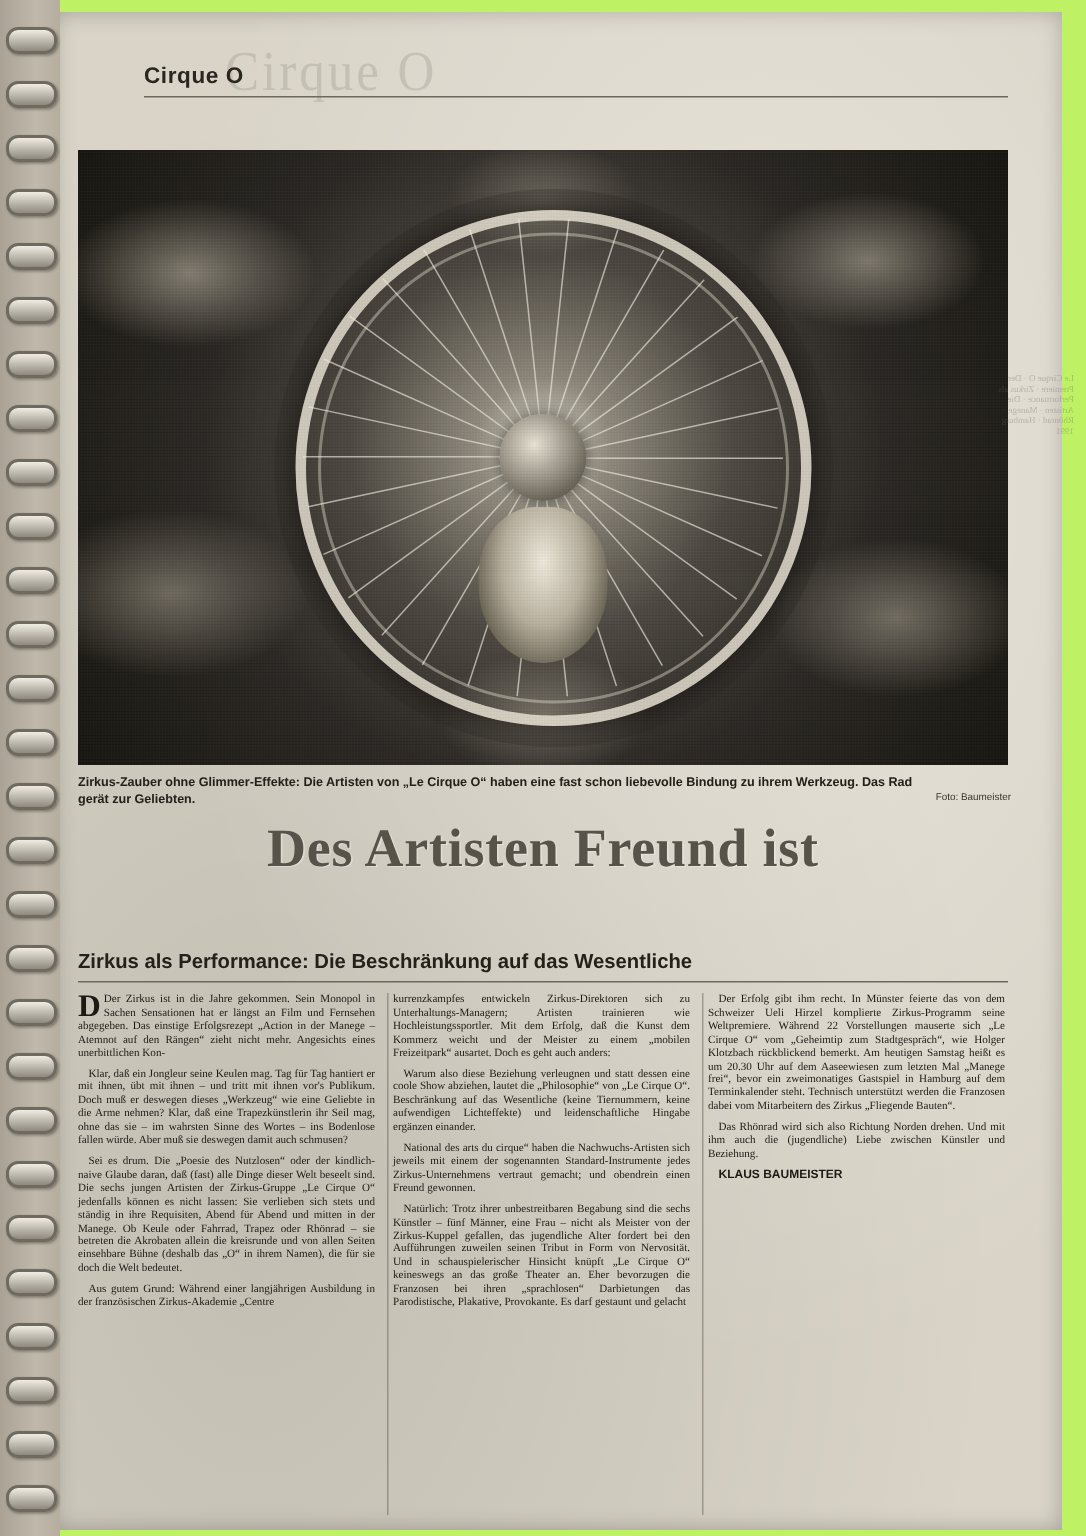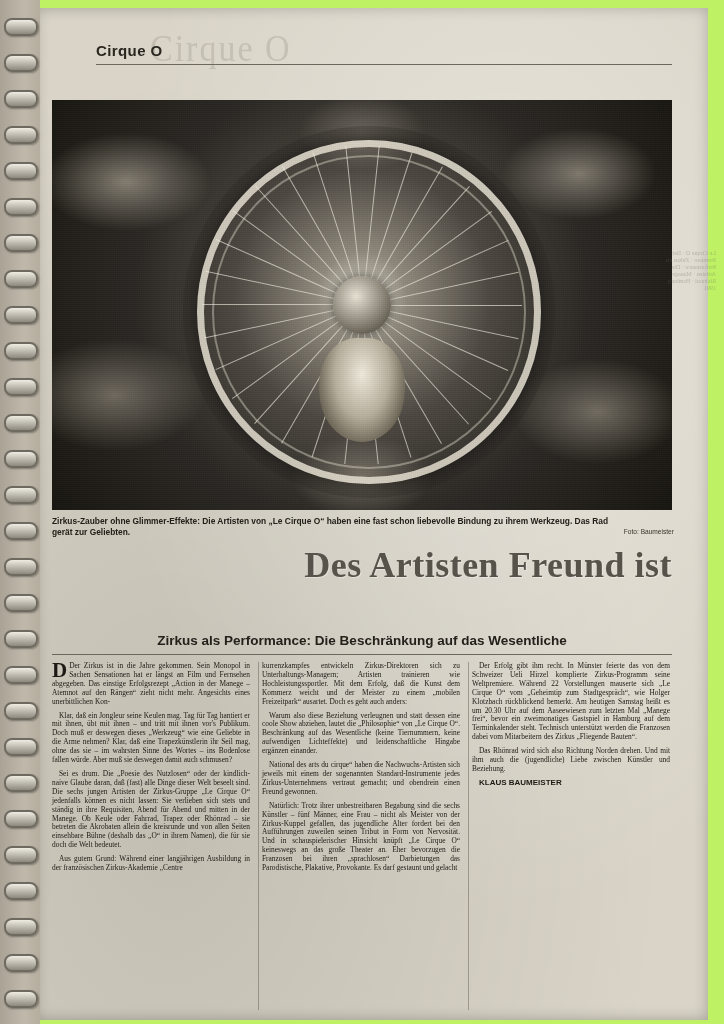--- a/index.html
+++ b/index.html
@@ -197,36 +197,36 @@
     font-family: "Liberation Sans", sans-serif;
     font-size: 6.6px;
     color: #3a352c;
   }
   
   .headline {
     position: absolute;
     left: 52px;
     top: 548px;
     width: 620px;
-    text-align: right;
+    text-align: center;
     font-family: "Liberation Serif", serif;
     font-weight: bold;
     font-size: 36px;
     line-height: 34px;
     color: #57524a;
     text-shadow: 1px 1px 0 rgba(255,255,255,0.35);
     letter-spacing: 0.5px;
   }
   .headline .l2 { display: block; }
   .subhead {
     position: absolute;
     left: 52px;
     top: 633px;
     width: 620px;
-    text-align: center;
+    text-align: left;
     font-family: "Liberation Sans", sans-serif;
     font-weight: bold;
     font-size: 13.5px;
     color: #24211b;
   }
   .rule-sub {
     position: absolute;
     left: 52px;
     top: 654px;
     width: 620px;

